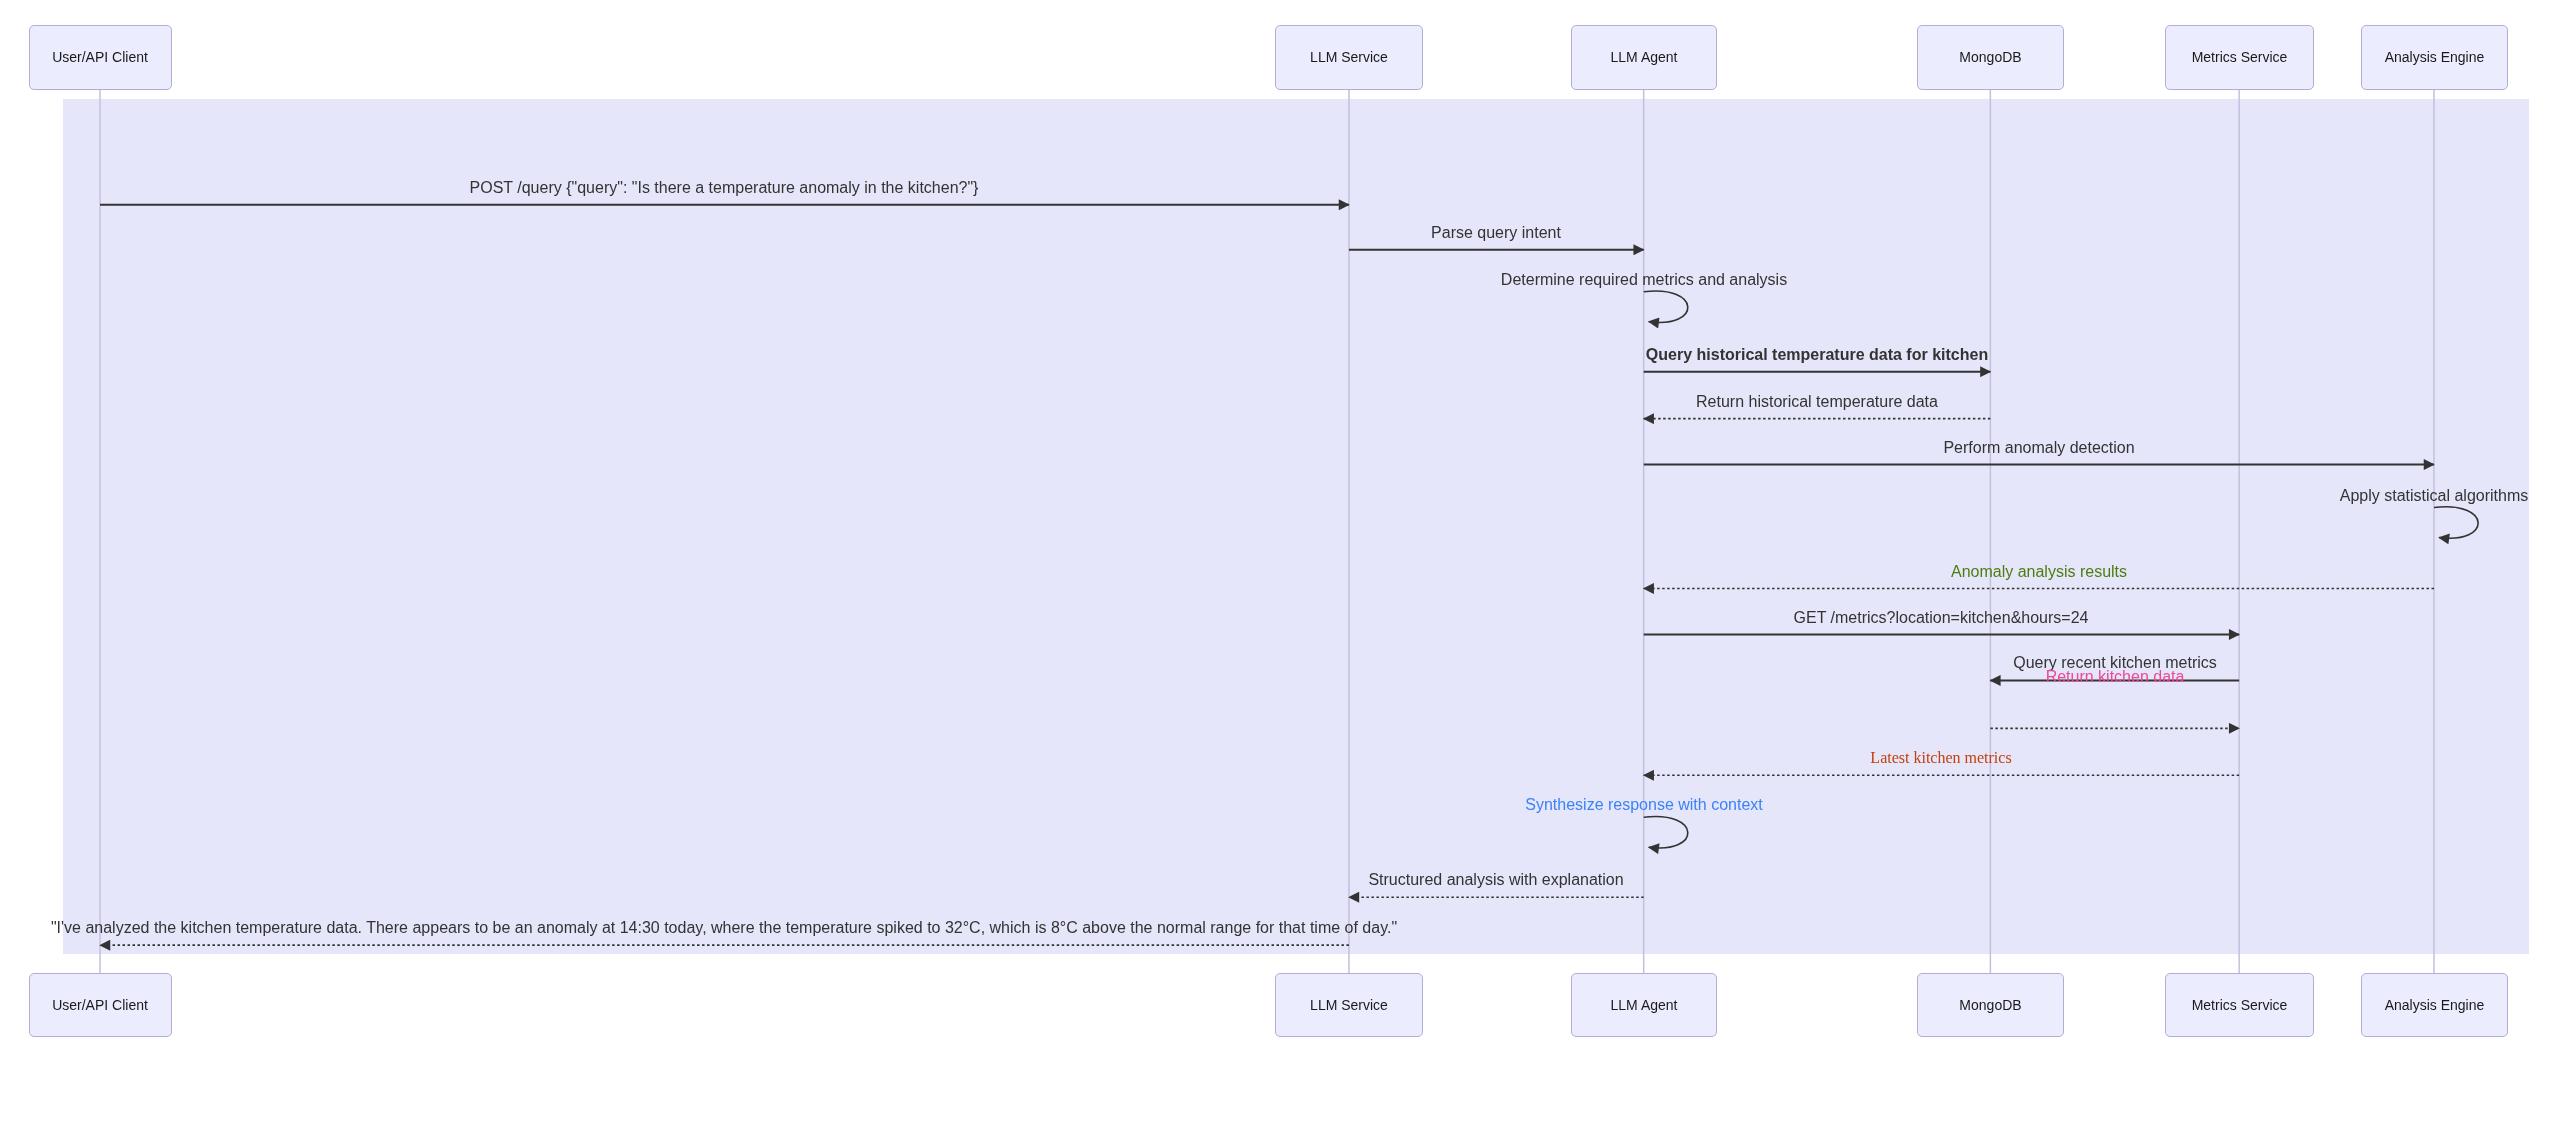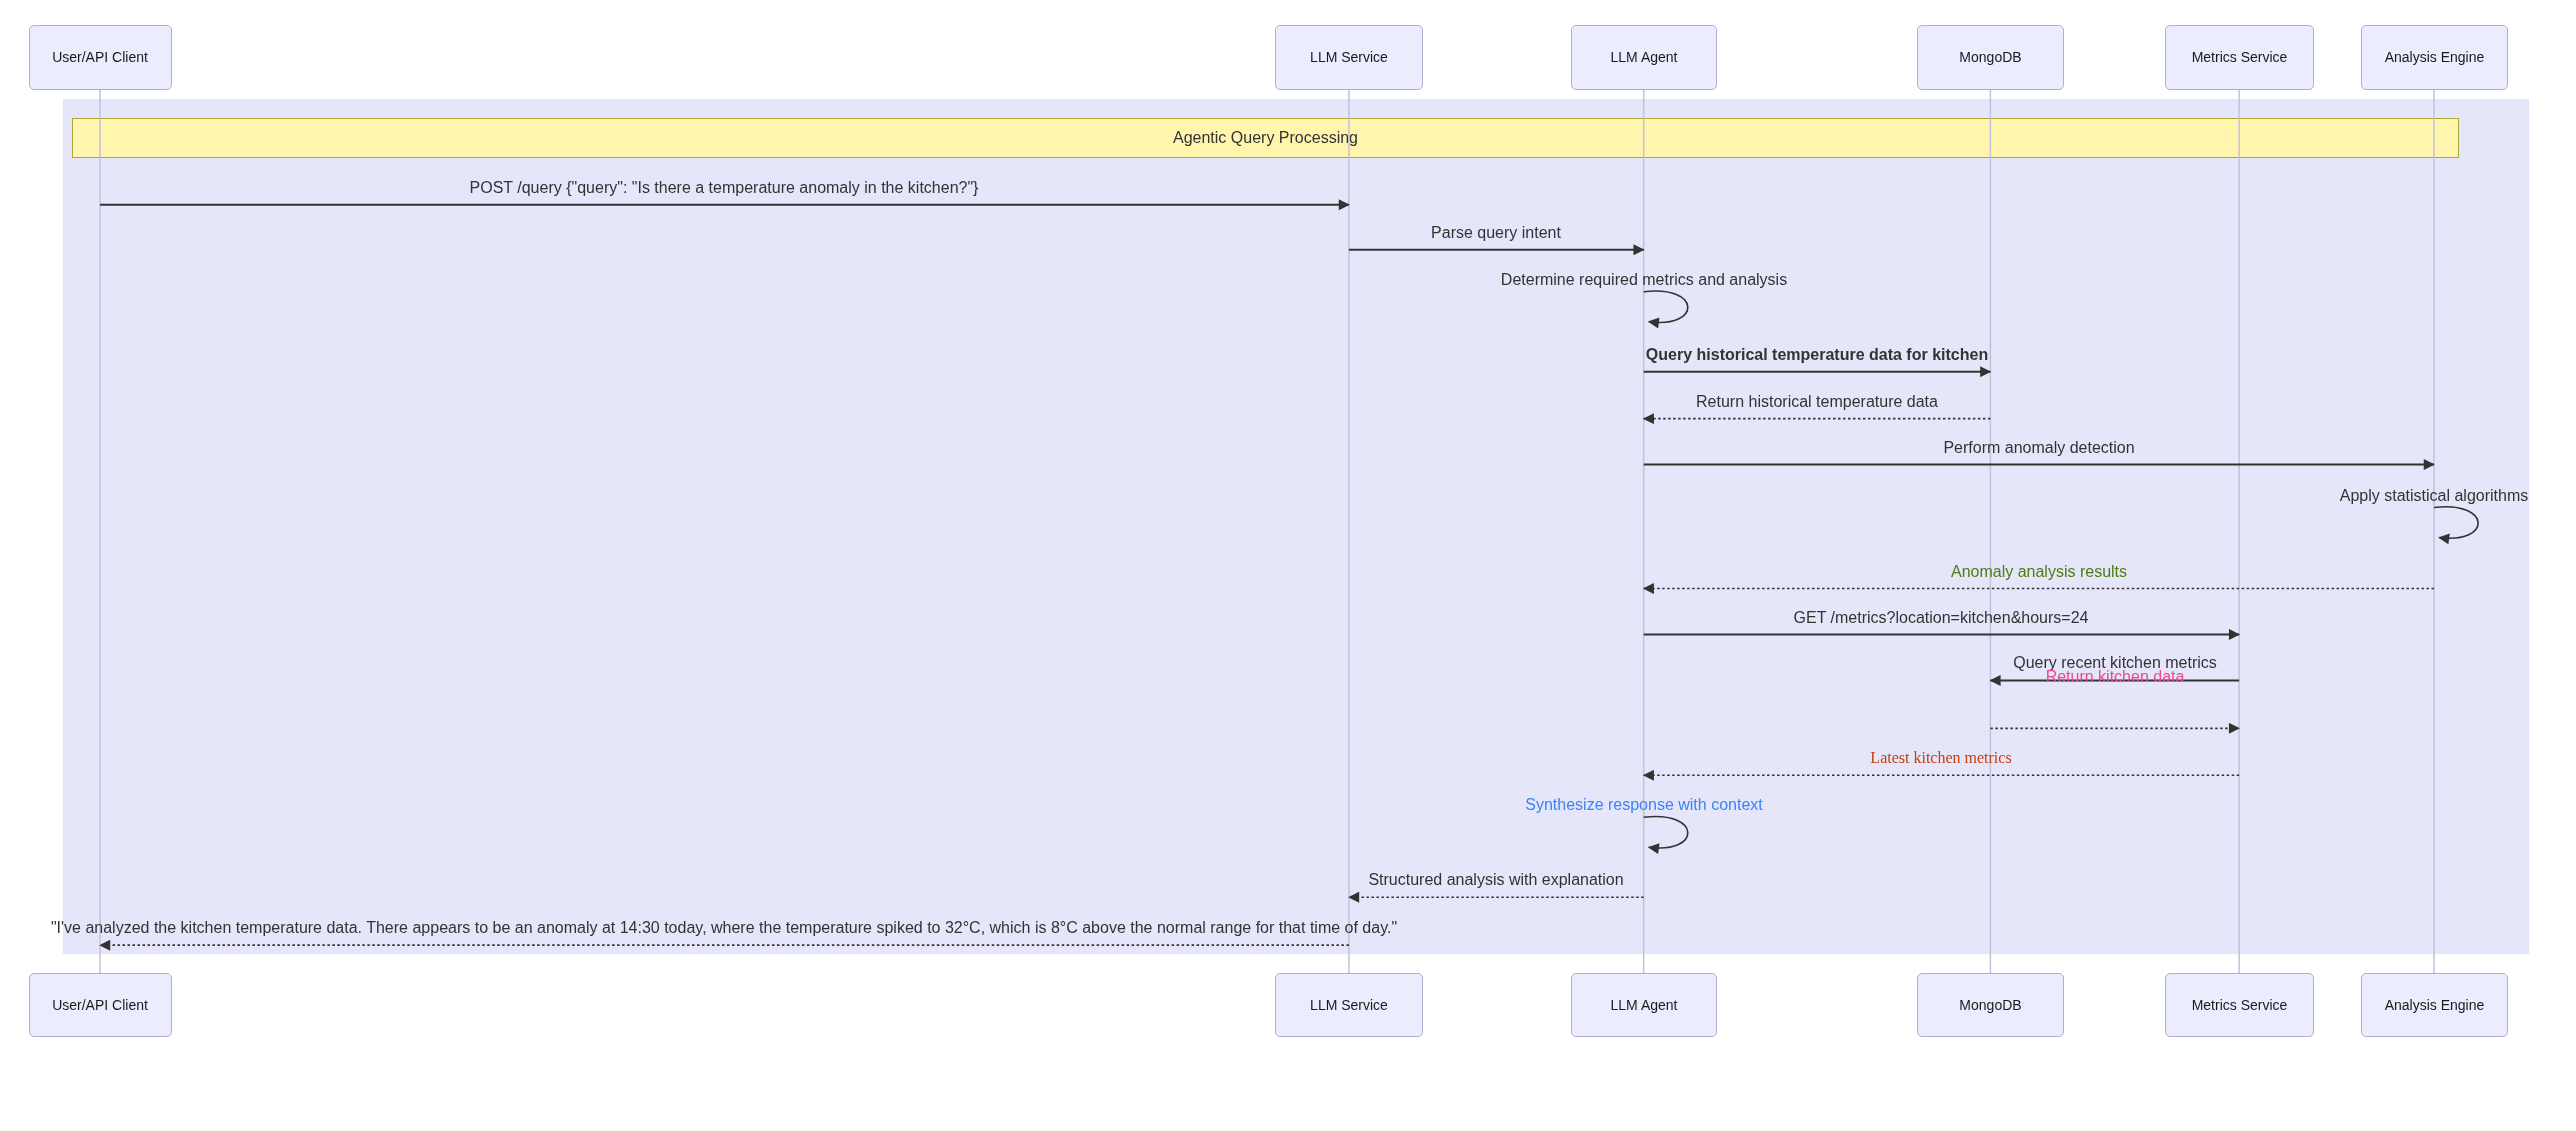--- a/index.html
+++ b/index.html
@@ -56,23 +56,20 @@
     white-space: nowrap;
     transform: translateX(-50%);
     line-height: 20px;
   }
 </style>
 </head>
 <body>
 
 <div id="diagram" style="background: rgb(255, 255, 255);">
   <div id="bg-rect" style="left: 63px; top: 99px; width: 2466px; height: 855px; background: rgb(230, 230, 250);"></div>
-  <div id="note-banner" style="left: 72px; top: 118px; width: 2387px; height: 40px; background: rgb(255, 245, 173); border: 1.5px solid rgb(170, 170, 51); color: rgb(51, 51, 51);">
-    <span>Agentic Query Processing</span>
-  </div>
   <svg id="lines-layer" width="2576" height="1131" viewBox="0 0 2578 1132">
     <defs>
       <marker id="arrowhead" viewBox="0 0 10 10" refX="9.3" refY="5" markerWidth="15" markerHeight="11" markerUnits="userSpaceOnUse" orient="auto">
         <path d="M0,0 L10,5 L0,10 z" fill="#333333"></path>
       </marker>
     </defs>
     <g id="lifelines-group">
         <line x1="100" x2="100" y1="90" y2="974" stroke="#c3c0dd" stroke-width="1.5"></line>
         <line x1="1350" x2="1350" y1="90" y2="974" stroke="#c3c0dd" stroke-width="1.5"></line>
         <line x1="1645" x2="1645" y1="90" y2="974" stroke="#c3c0dd" stroke-width="1.5"></line>

